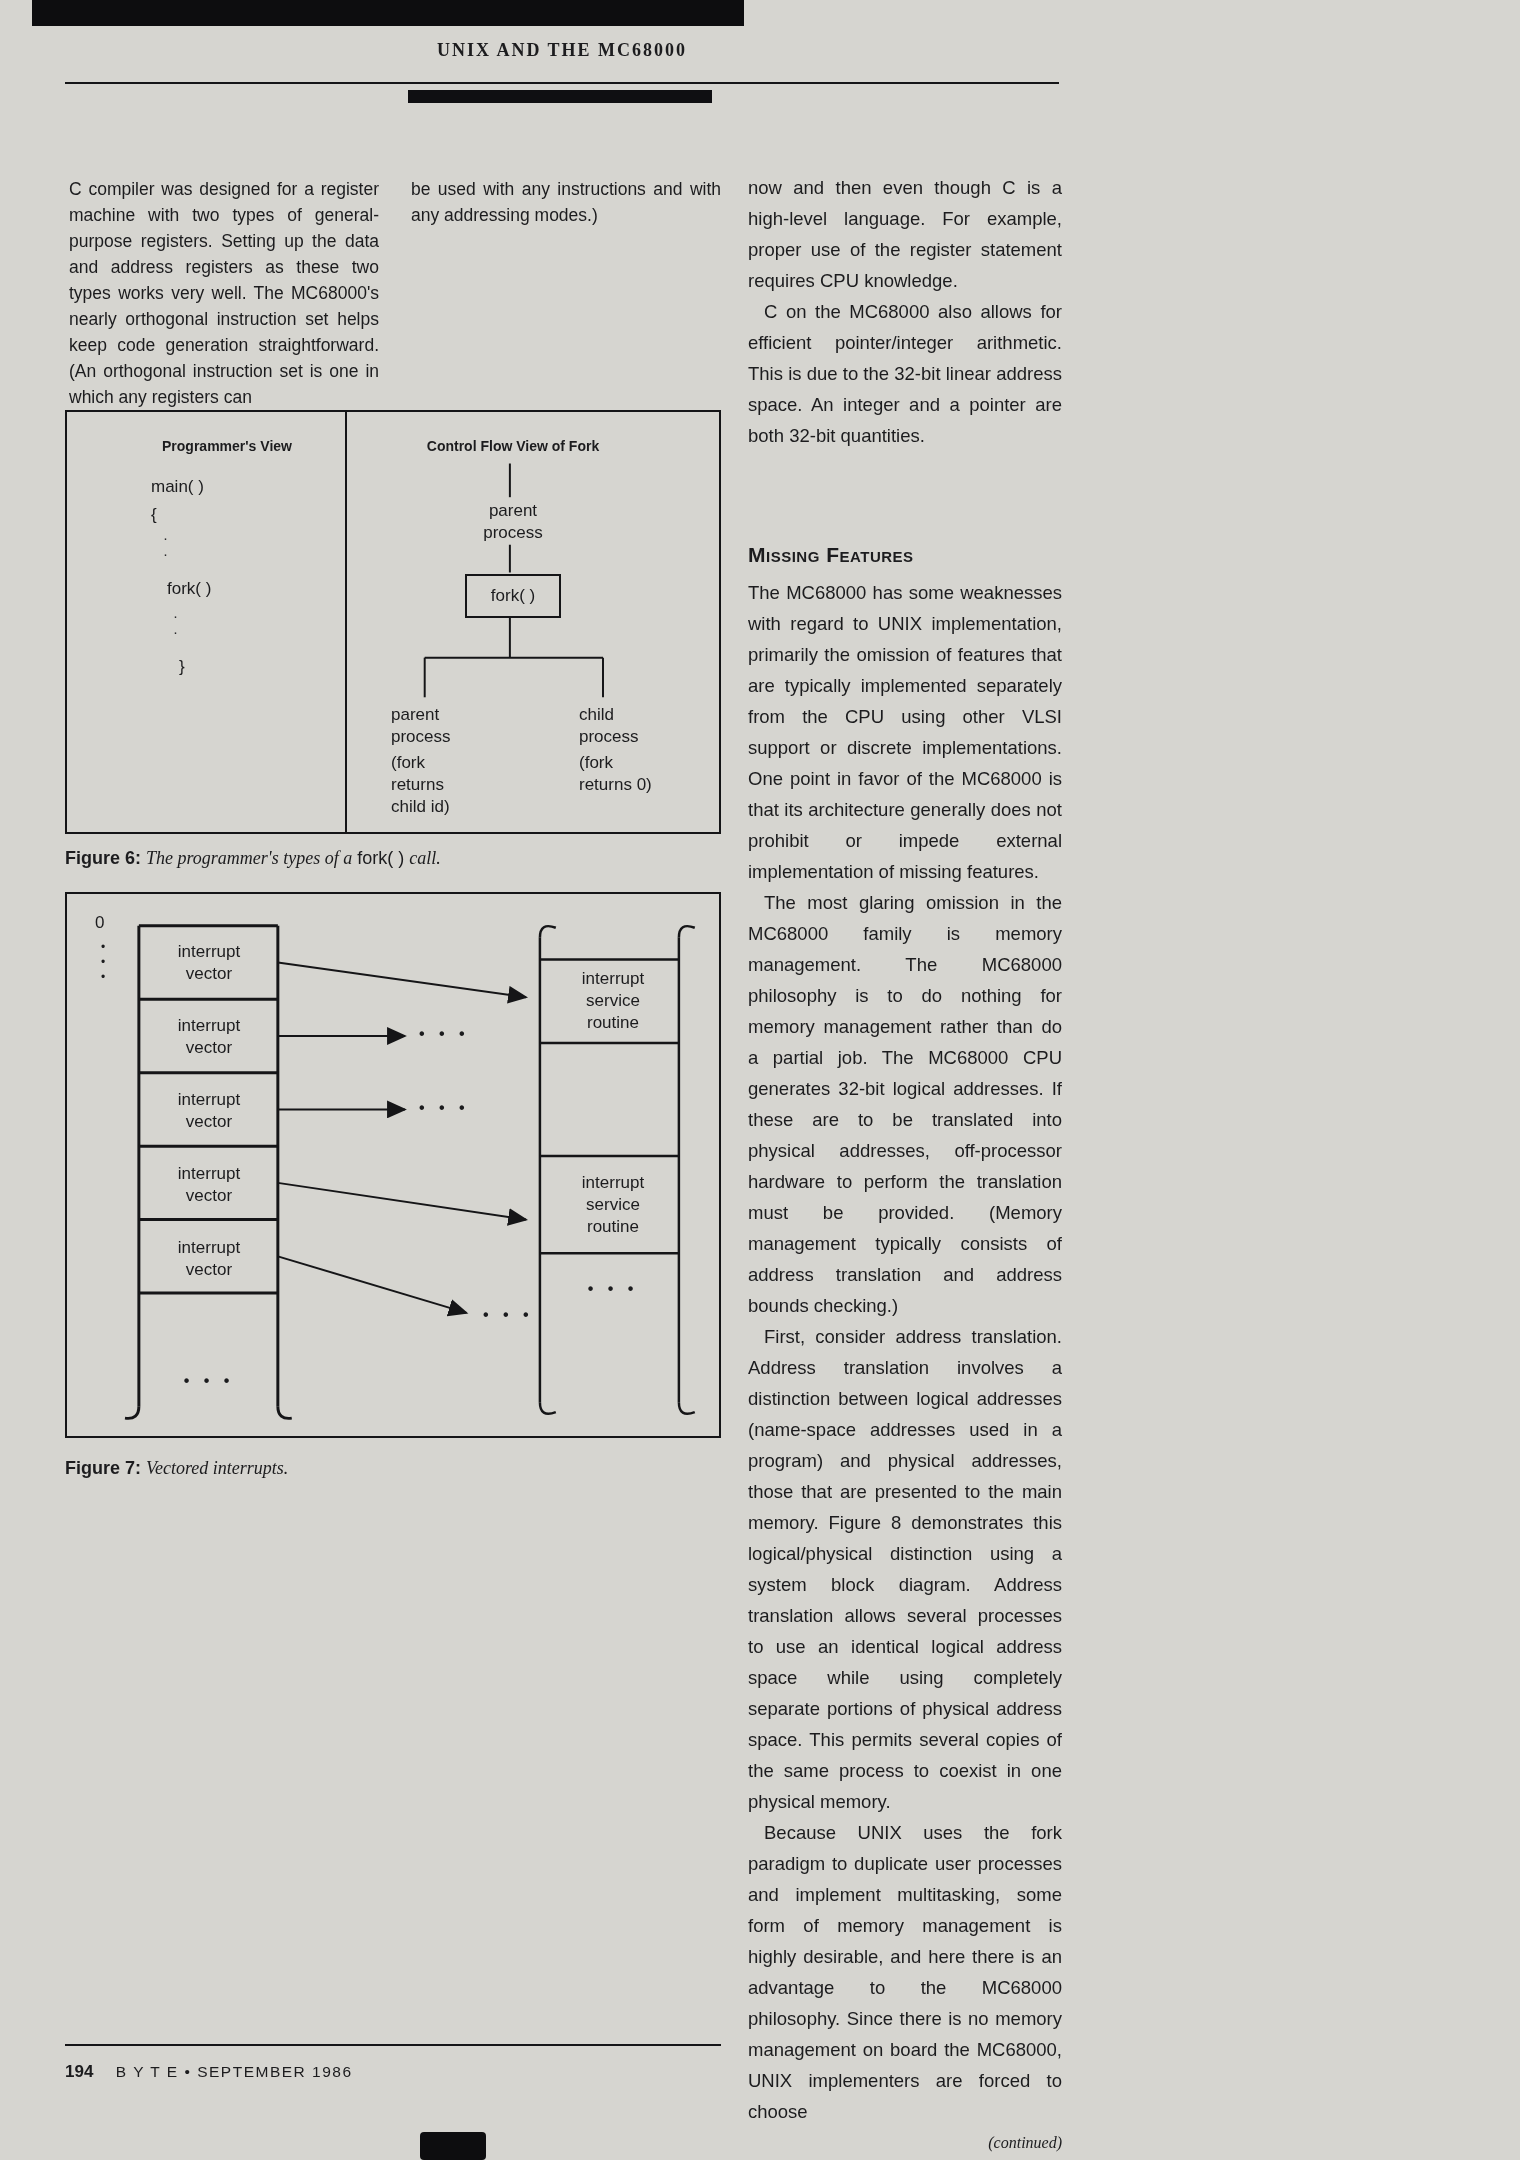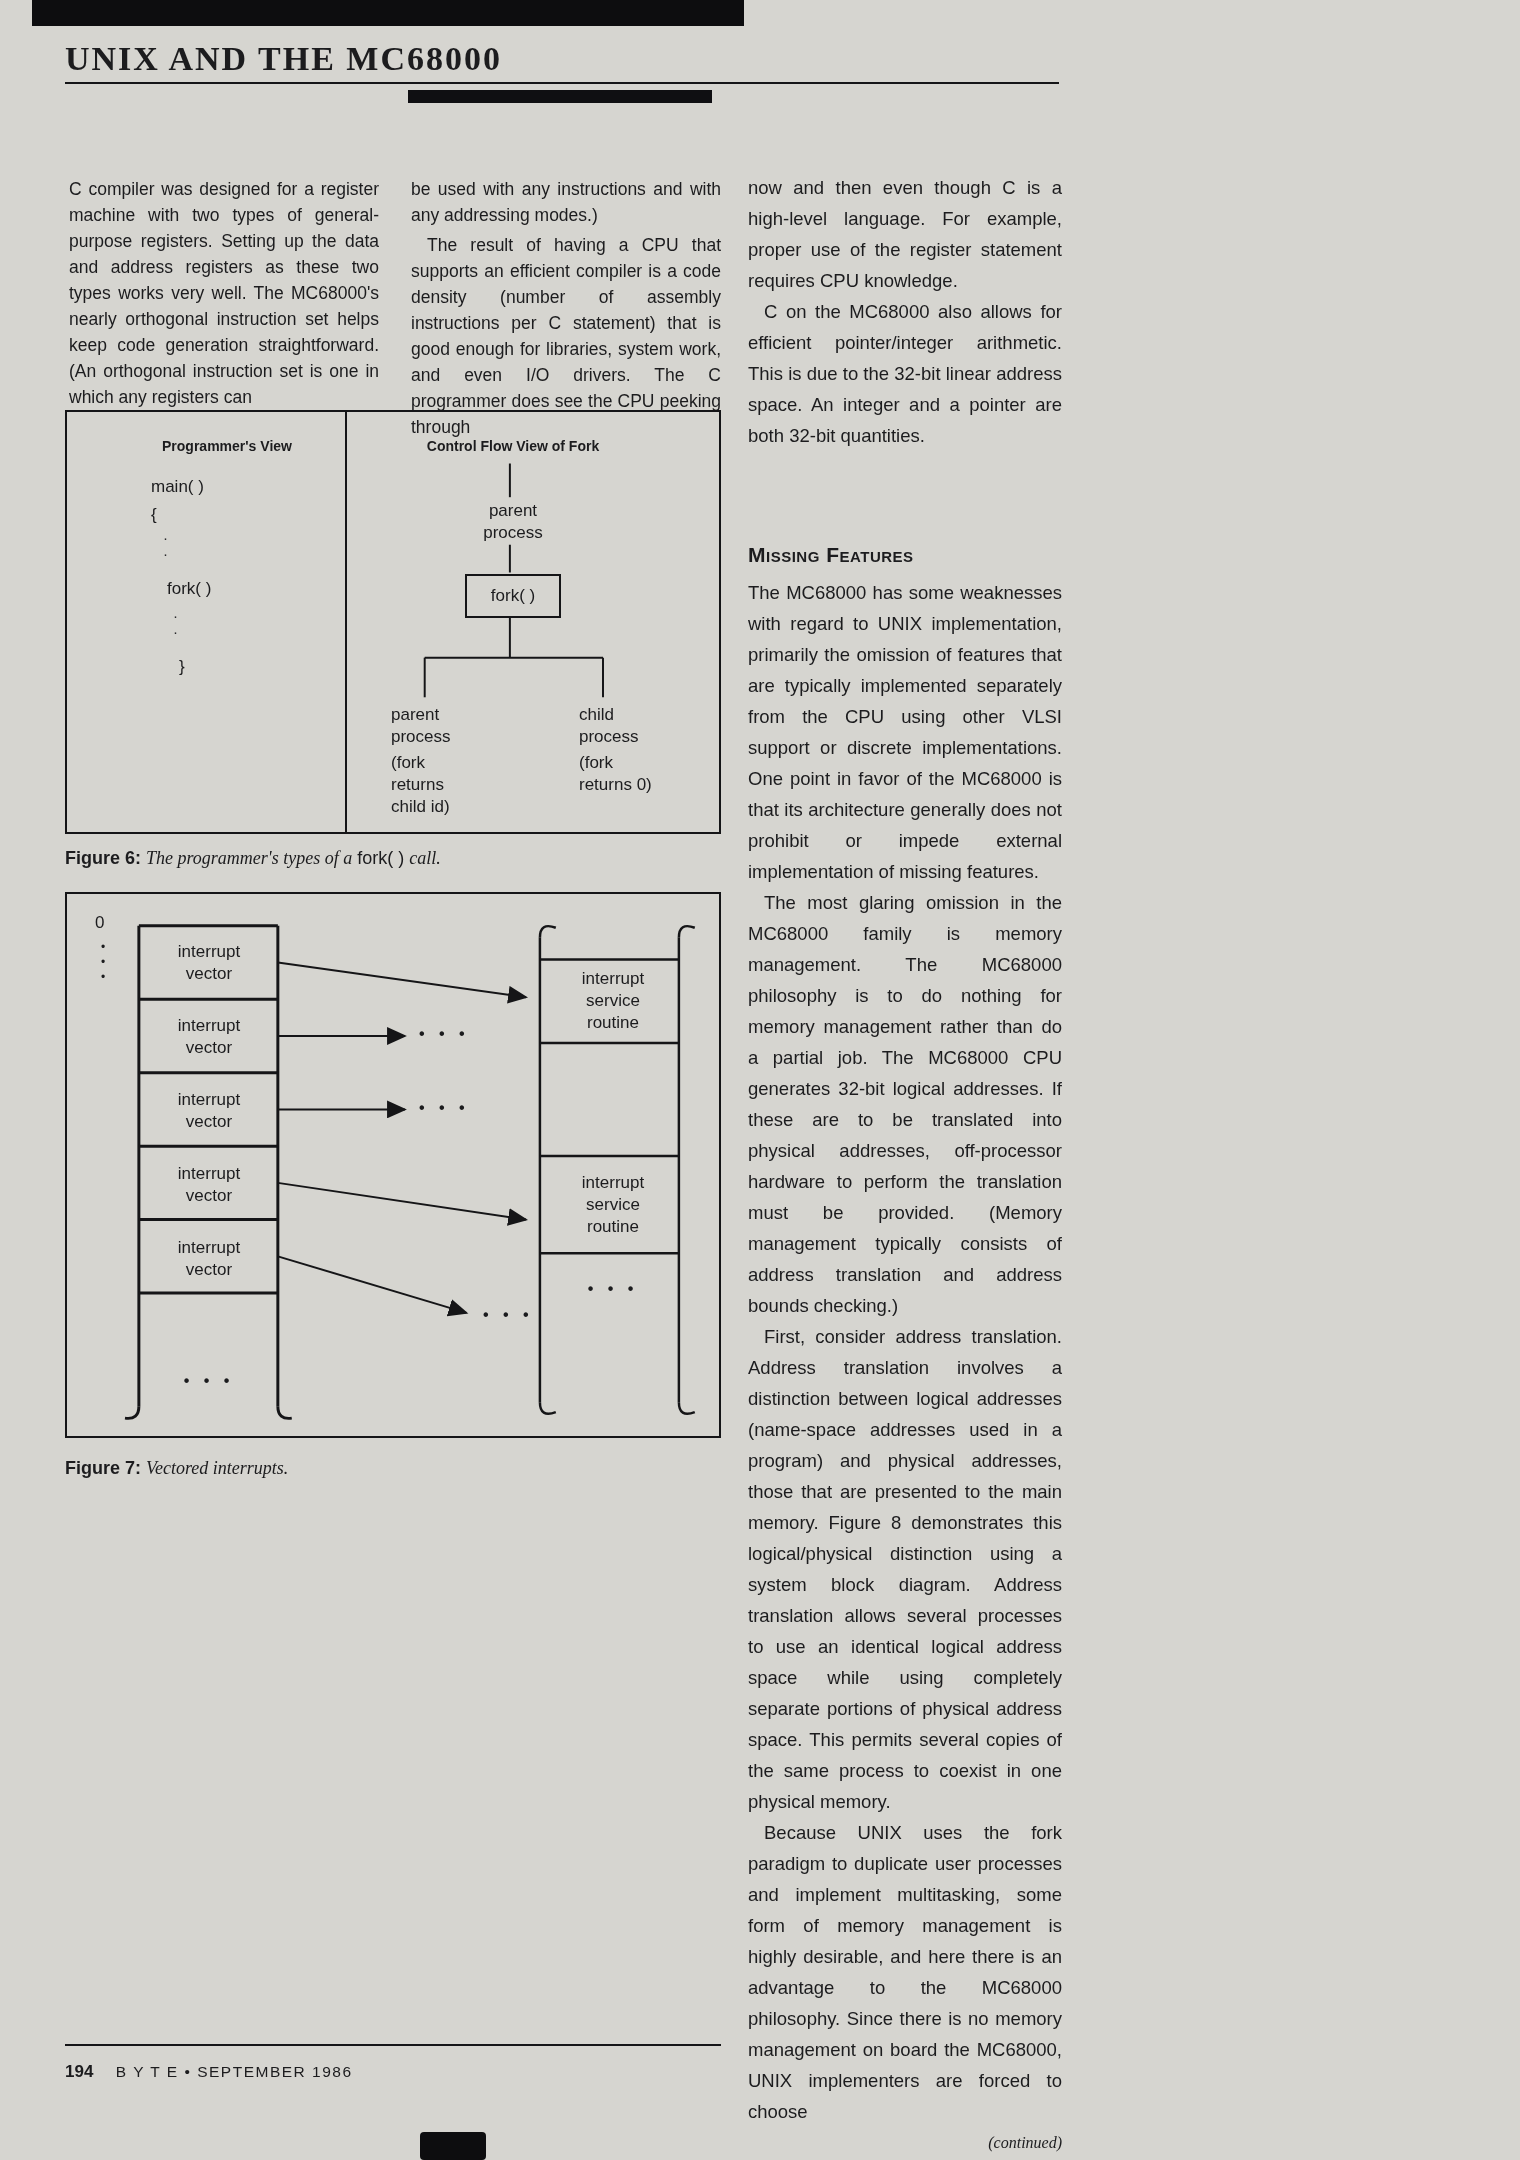--- a/index.html
+++ b/index.html
@@ -12,22 +12,22 @@
     overflow:hidden;
   }
 
   
   .top-bar { position:absolute; left:32px; top:0; width:712px; height:26px; background:#0d0d0f; }
   .bottom-blob { position:absolute; left:420px; top:2132px; width:66px; height:28px; background:#0d0d0f; border-radius:4px; }
 
   
   .header-title {
     position:absolute; left:65px; top:40px; width:994px;
-    font-family:"Liberation Serif", serif;
-    font-weight:bold; font-size:34px; letter-spacing:2px;
+    text-align:center; font-family:"Liberation Serif", serif;
+    font-weight:bold; font-size:18px; letter-spacing:2px;
   }
   .header-rule { position:absolute; left:65px; top:82px; width:994px; height:2px; background:#151517; }
   .header-accent-bar { position:absolute; left:408px; top:90px; width:304px; height:13px; background:#0f0f12; }
 
   
   .col { position:absolute; text-align:justify; }
   .col p { margin:4px; }
   .col p.ind { text-indent:16px; }
   .col-small { font-size:17.5px; line-height:26px; width:318px; top:172px; }
   .col-1 { left:65px; }
@@ -113,21 +113,20 @@
 <div class="header-title">UNIX AND THE MC68000</div>
 <div class="header-rule"></div>
 <div class="header-accent-bar"></div>
 
 <div class="col col-small col-1">
   <p>C compiler was designed for a register machine with two types of general-purpose registers. Setting up the data and address registers as these two types works very well. The MC68000's nearly orthogonal instruction set helps keep code generation straightforward. (An orthogonal instruction set is one in which any registers can</p>
 </div>
 
 <div class="col col-small col-2">
   <p>be used with any instructions and with any addressing modes.)</p>
-  <p class="ind">The result of having a CPU that supports an efficient compiler is a code density (number of assembly instructions per C statement) that is good enough for libraries, system work, and even I/O drivers. The C programmer does see the CPU peeking through</p>
 </div>
 
 <div class="col col-3a">
   <p>now and then even though C is a high-level language. For example, proper use of the register statement requires CPU knowledge.</p>
   <p class="ind">C on the MC68000 also allows for efficient pointer/integer arithmetic. This is due to the 32-bit linear address space. An integer and a pointer are both 32-bit quantities.</p>
 </div>
 
 <div class="section-heading">Missing Features</div>
 
 <div class="col col-3b">

